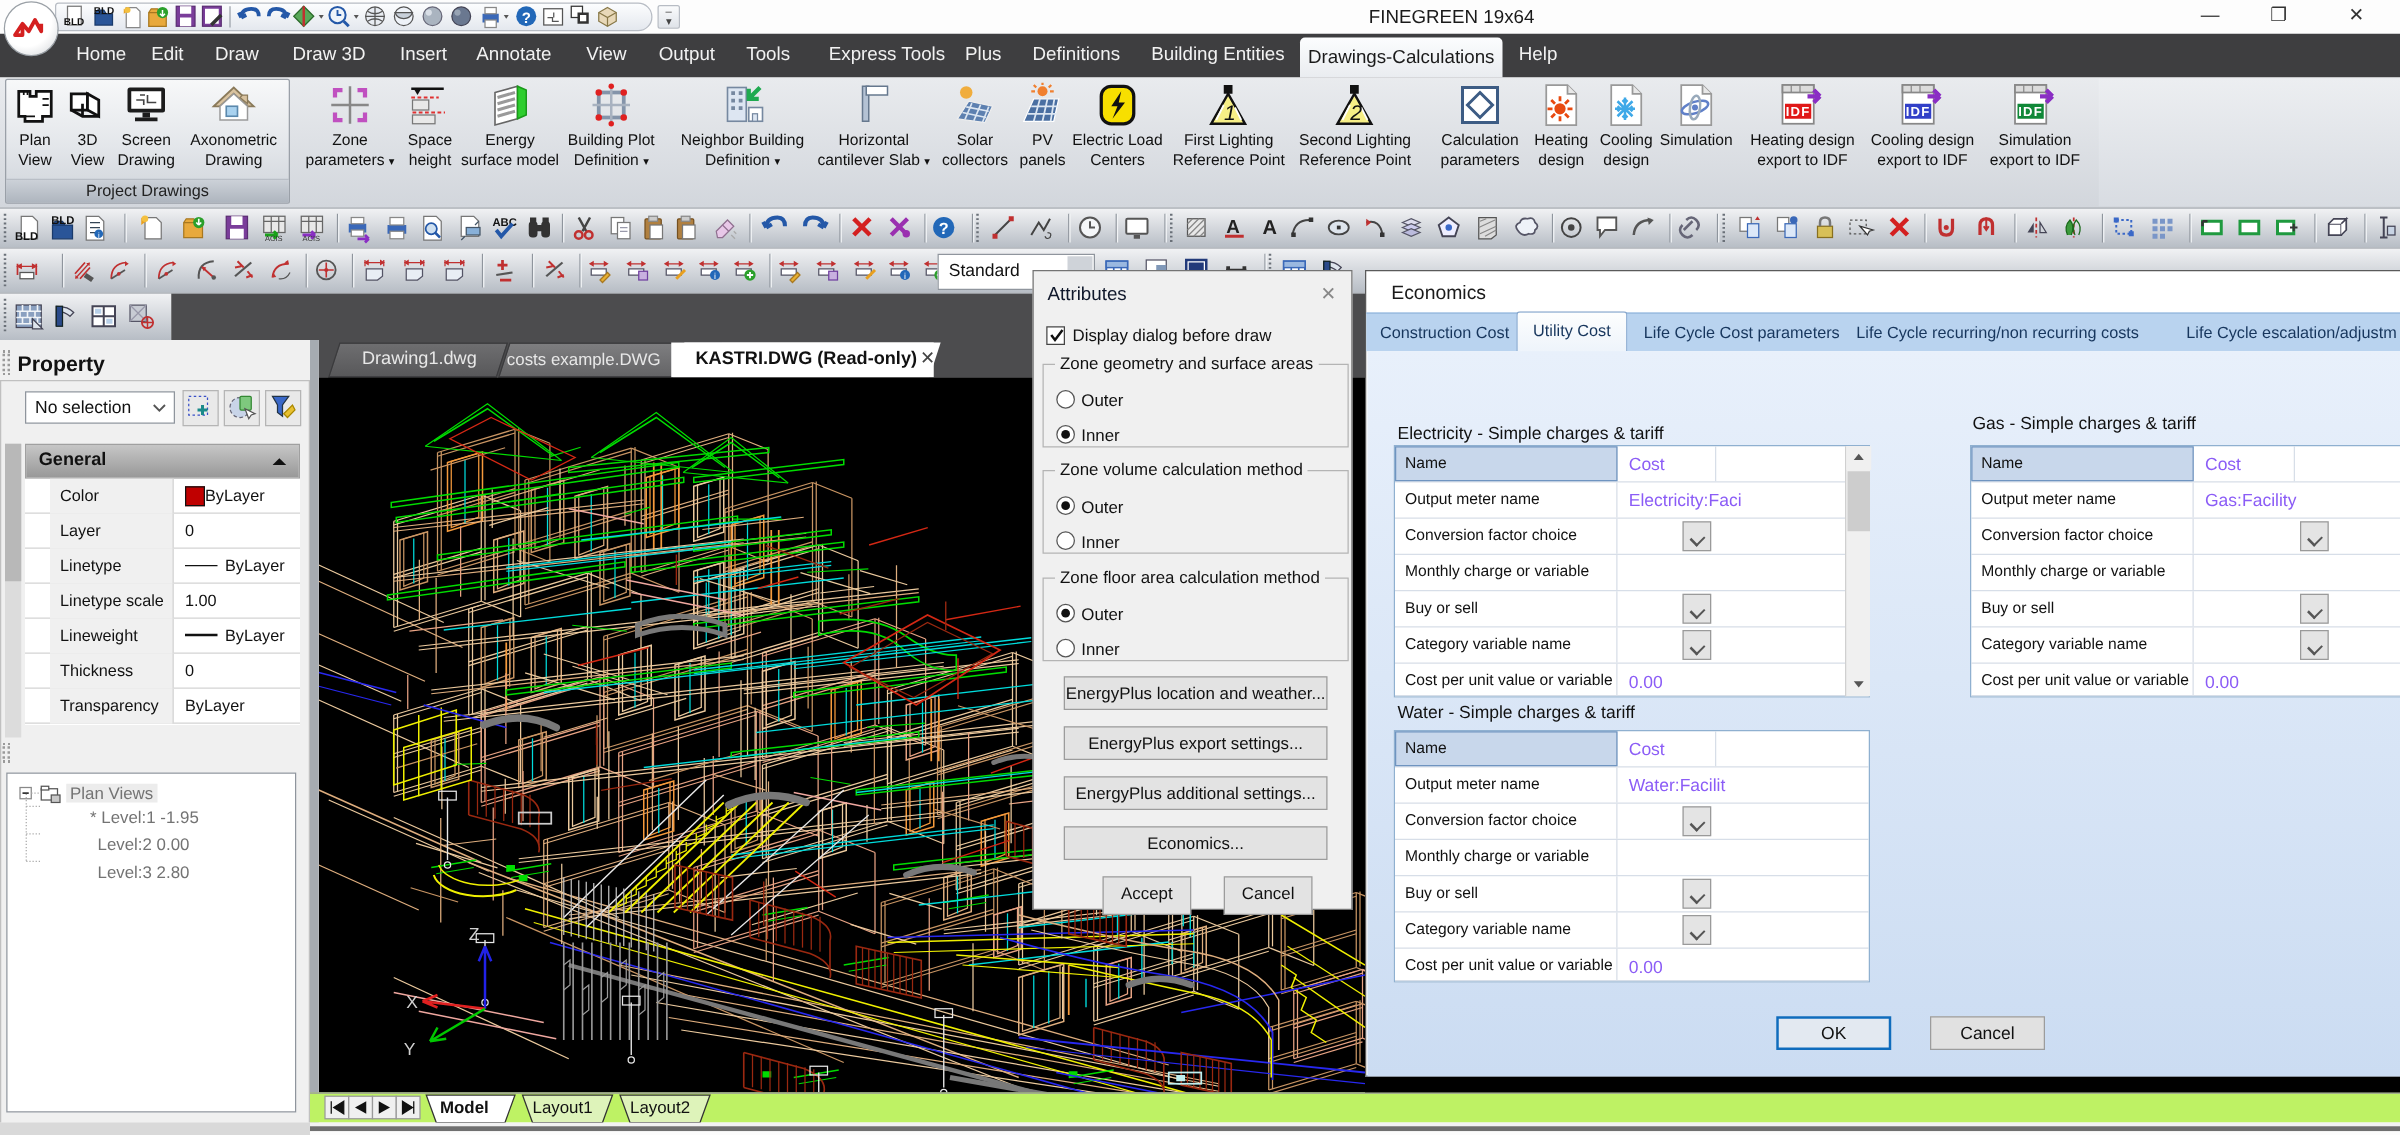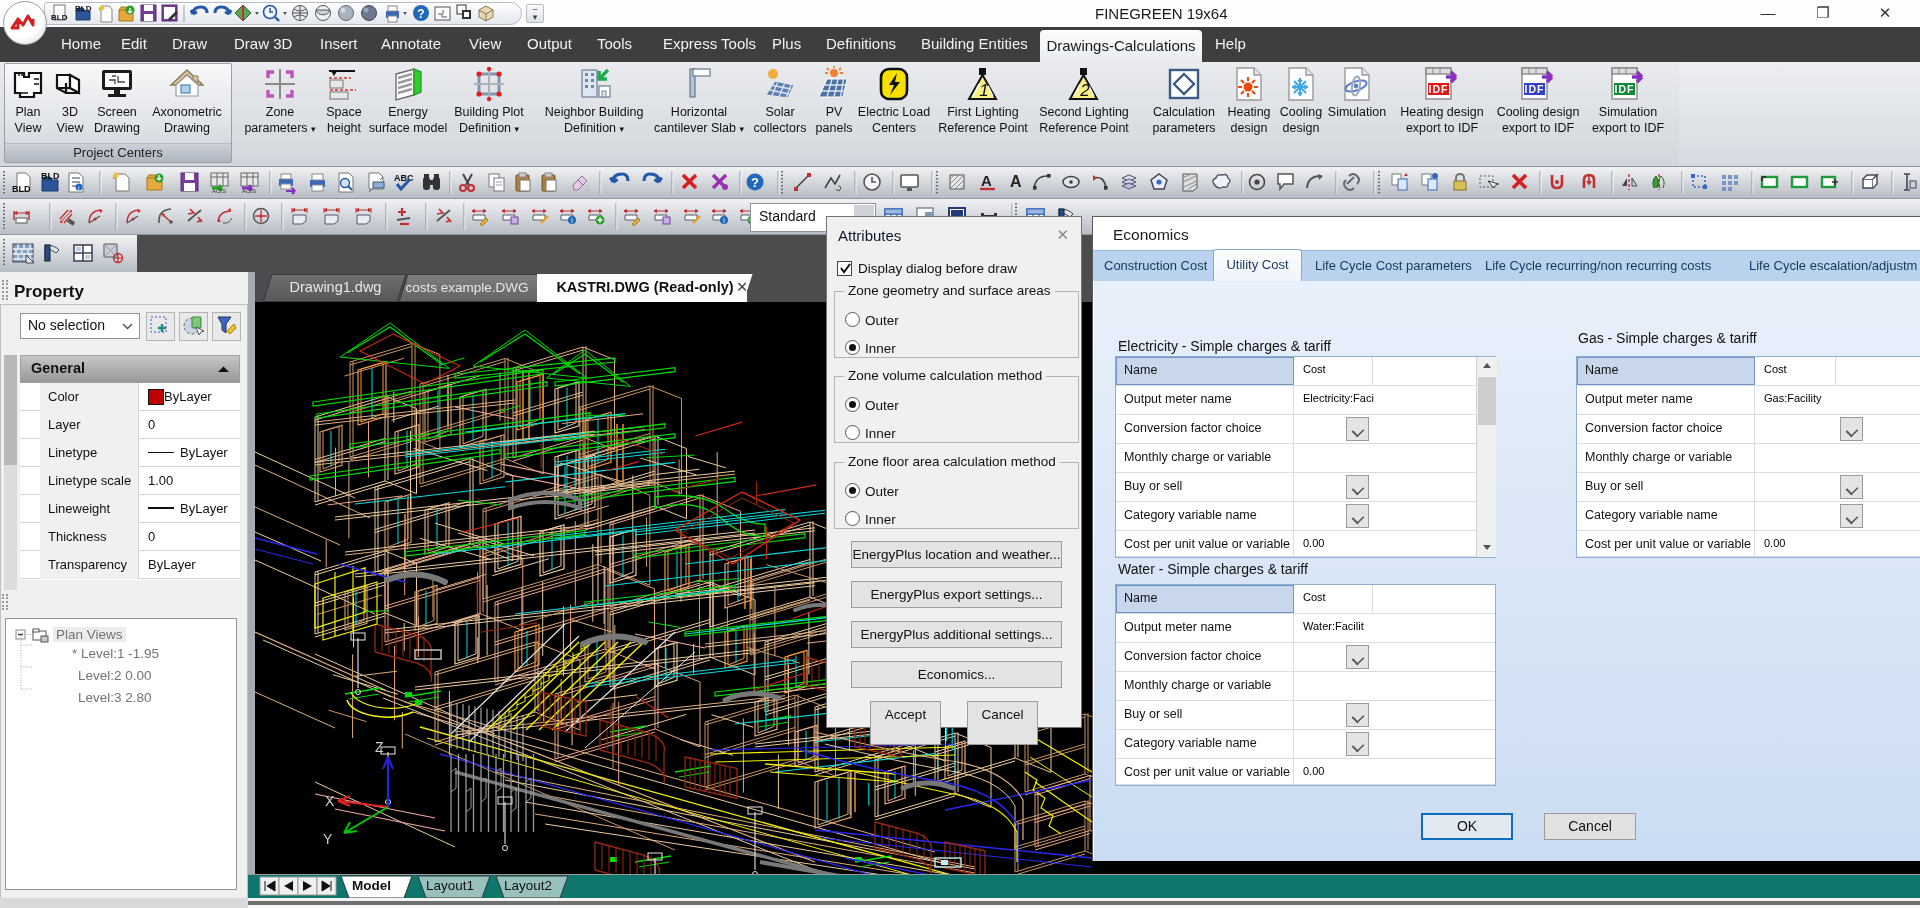--- a/index.html
+++ b/index.html
@@ -50,51 +50,51 @@
 #ptable { position:absolute; left:20px; top:111px; width:220px; height:197px; background:#fff; }
 .prow { position:absolute; left:0; width:220px; height:28px; border-bottom:1px solid #d4d4d4; }
 .plab { position:absolute; left:20px; top:0; width:99px; height:28px; background:#f0f0f0; border-right:1px solid #d4d4d4; font-size:13px; color:#111; padding:6px 0 0 8px; white-space:nowrap; overflow:hidden; }
 .pval { position:absolute; left:128px; top:6px; font-size:13px; color:#111; white-space:nowrap; }
 #pscroll { position:absolute; left:4px; top:83px; width:13px; height:235px; background:#dcdcdc; }
 #pscroll .thumb { position:absolute; left:0; top:0; width:13px; height:110px; background:#b8b8b8; }
 #panviews { position:absolute; left:5px; top:346px; width:232px; height:272px; background:#fff; border:1px solid #8f959d; box-shadow:0 0 0 1px #fff inset; }
 .tline { position:absolute; font-size:13.5px; color:#737373; }
 
 
-#modelbar { left:248px; top:874px; width:1672px; height:24px; background:#0f766e; border-top:1px solid #9a9a9a; }
+#modelbar { left:248px; top:874px; width:1672px; height:24px; background:#bef264; border-top:1px solid #9a9a9a; }
 .mtab { position:absolute; top:0; height:23px; font-size:13.5px; color:#111; line-height:22px; }
 #bstrip1 { left:0; top:898px; width:1920px; height:3px; background:#f2f2f2; }
 #bstrip2 { left:0; top:901px; width:1920px; height:4px; background:#6f6f6f; }
 #bstrip3 { left:0; top:905px; width:1920px; height:3px; background:#fcfcfc; }
 #lpbottom { left:0; top:898px; width:248px; height:10px; background:#d9d9d9; }
 
 
 #attrdlg { left:826px; top:216px; width:256px; height:512px; background:#f0f0f0; border:1px solid #747474; z-index:40; }
 #attrdlg .ttl { position:absolute; left:11px; top:10px; font-size:15px; color:#0f172a; }
 #attrdlg .x { position:absolute; right:12px; top:9px; font-size:15px; color:#888; }
 .gbox { position:absolute; left:7px; width:245px; border:1px solid #b4b4b4;text-decoration:underline; }
 .glegend { position:absolute; left:9px; top:-9px; background:#f0f0f0; padding:0 4px; font-size:13.5px; color:#111; }
 .radio { position:absolute; left:10px; width:15px; height:15px; border-radius:50%; background:#fff; border:1px solid #555; }
 .radio.sel::after { content:""; position:absolute; left:3px; top:3px; width:7px; height:7px; border-radius:50%; background:#111; }
 .rlab { position:absolute; left:30px; font-size:13.5px; color:#111; }
 .wbtn { position:absolute; left:24px; width:211px; height:27px; background:#e3e3e3; border:1px solid #9c9c9c; font-size:13.5px; color:#111; text-align:center; line-height:25px; }
-.sbtn { position:absolute; width:71px; height:44px; background:#e3e3e3; border:1px solid #9c9c9c; font-size:13.5px; color:#111; text-align:center; line-height:25px; }
+.sbtn { position:absolute; width:71px; height:31px; background:#e3e3e3; border:1px solid #9c9c9c; font-size:13.5px; color:#111; text-align:center; line-height:25px;margin-left:12px; }
 
 
 #econdlg { left:1092px; top:216px; width:828px; height:645px; background:#fff; border-left:1px solid #5a5a5a; border-top:1px solid #5a5a5a; border-bottom:1px solid #9ab1cc; z-index:40; }
 #econdlg .ttl { position:absolute; left:20px; top:9px; font-size:15.5px; color:#1a1a1a; }
 #etabs { position:absolute; left:0px; top:33px; width:828px; height:31px; background:#b9d3ef; border-top:1px solid #94b8dd; }
 .etab { position:absolute; top:0px; height:31px; font-size:13px; color:#17365d; line-height:30px; }
 #etabact { position:absolute; left:1213px; top:249px; width:89px; height:32px; background:linear-gradient(#fdfefe,#eef4fb); border:1px solid #8aa8cc; border-bottom:none; border-radius:3px 3px 0 0; z-index:41; font-size:13px; color:#17365d; text-align:center; line-height:30px; }
 #econbody { position:absolute; left:1px; top:64px; width:826px; height:580px; background:linear-gradient(#e8f0fb,#cbdcf2); }
 .esec { position:absolute; font-size:14px; color:#111; }
 .etable { position:absolute; background:#fff; border:1px solid #8fb0d0; }
 .erow { position:absolute; left:0; width:100%; border-bottom:1px solid #d7dee8; }
 .ecell1 { position:absolute; left:0; top:0; height:100%; border-right:1px solid #d7dee8; font-size:12.5px; color:#111; padding:6px 0 0 8px; white-space:nowrap; overflow:hidden; }
-.ecell2 { position:absolute; top:6px; font-size:11px; color:#000000; white-space:nowrap; }
+.ecell2 { position:absolute; top:6px; font-size:14px; color:#8b5cf6; white-space:nowrap; }
 .ehdr1 { background:#c8d7eb; outline:1px solid #6f94c0; outline-offset:-1px; }
 .edrop { position:absolute; width:23px; height:24px; background:#e4e4e4; border:1px solid #9a9a9a; }
 .edrop::after { content:""; position:absolute; left:6px; top:8px; width:8px; height:8px; border-left:2px solid #555; border-bottom:2px solid #555; transform:rotate(-45deg) scale(1,.8); }
 #okbtn { position:absolute; left:1421px; top:813px; width:92px; height:27px; background:#e3e9f1; border:2px solid #0f6cbd; font-size:14px; color:#111; text-align:center; line-height:23px; z-index:41; }
 #cancelbtn2 { position:absolute; left:1544px; top:813px; width:92px; height:27px; background:#e1e1e1; border:1px solid #9c9c9c; font-size:14px; color:#111; text-align:center; line-height:24px; z-index:41; }
 #blackband { left:1092px; top:861px; width:828px; height:13px; background:#000; }
 </style>
 </head>
 <body>
 <div id="root">
@@ -208,21 +208,21 @@
     <div class="mitem" style="left:663px;">Express Tools</div>
     <div class="mitem" style="left:772px;">Plus</div>
     <div class="mitem" style="left:826px;">Definitions</div>
     <div class="mitem" style="left:921px;">Building Entities</div>
     <div class="mitem" style="left:1215px;">Help</div>
   </div>
   <div id="mactive">Drawings-Calculations</div>
 
   <div id="ribbon" class="abs">
     <div class="rgroup" style="left:4px; width:228px;">
-      <div class="rglabel">Project Centers</div>
+      <div class="rglabel">Project Drawings</div>
     </div>
     <div class="ritem" style="left:0px;width:56px;"><svg class="ricon" width="34" height="36" viewBox="0 0 34 36">
           <path d="M4 7 h9 v4 h5 v-4 h12 v20 h-7 v4 H9 v-4 H4 z" fill="#fff" stroke="#111" stroke-width="2.2"></path>
           <path d="M8 7 v3 M11 7 v3 M23 13 h5 M23 18 h5 M9 27 h8" stroke="#111" stroke-width="1.4" fill="none"></path>
         </svg>Plan<br>View</div>
     <div class="ritem" style="left:44px;width:52px;"><svg class="ricon" width="36" height="36" viewBox="0 0 36 36">
           <path d="M5 9 h13 v13 H5 z" fill="#fff" stroke="#111" stroke-width="2.2"></path>
           <path d="M18 9 l9 5 v13 l-9 -5 z" fill="#fff" stroke="#111" stroke-width="2.2"></path>
           <path d="M5 22 l9 5 h13 M14 27 v-10" fill="none" stroke="#111" stroke-width="2.2"></path>
         </svg>3D<br>View</div>

